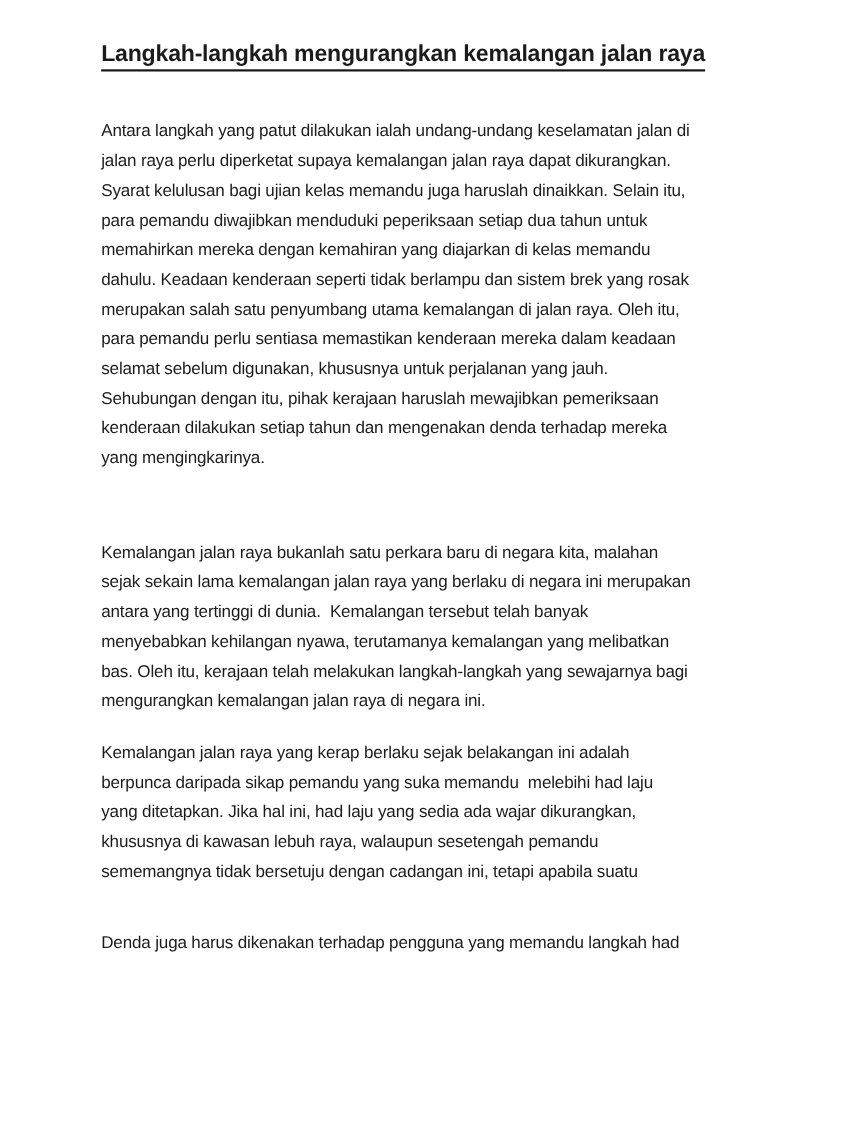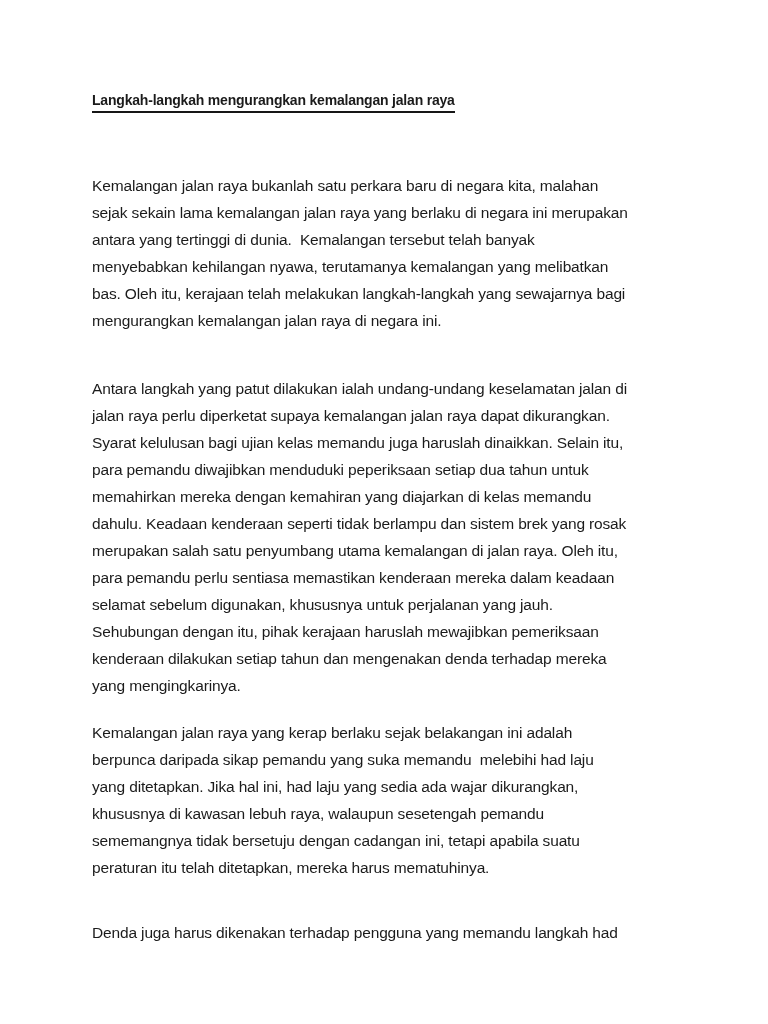--- a/index.html
+++ b/index.html
@@ -14,22 +14,22 @@
     background: #ffffff;
     overflow: hidden;
     box-sizing: border-box;
     font-family: "Liberation Sans", sans-serif;
     color: #1b1b1b;
   }
   .doc {
     padding: 0 66px 0 92px;
   }
   .title {
-    margin: 92px 0 0 0;
-    font-size: 14px;
+    margin: 36px 0 0 0;
+    font-size: 21px;
     font-weight: 700;
     letter-spacing: -0.2px;
     line-height: 1.2;
   }
   .title-text {
     display: inline-block;
     border-bottom: 2.5px solid #161616;
     padding-bottom: 2px;
   }
   .para {
@@ -48,51 +48,50 @@
   .para-4 { margin-top: 38px; }
 </style>
 </head>
 <body>
 
 <div class="page">
   <div class="doc">
 
     <h1 class="title"><span class="title-text">Langkah-langkah mengurangkan kemalangan jalan raya</span></h1>
 
-    <p class="para para-1">
-      <span class="line">Kemalangan jalan raya bukanlah satu perkara baru di negara kita, malahan</span><br>
-      <span class="line">sejak sekain lama kemalangan jalan raya yang berlaku di negara ini merupakan</span><br>
-      <span class="line">antara yang tertinggi di dunia.  Kemalangan tersebut telah banyak</span><br>
-      <span class="line">menyebabkan kehilangan nyawa, terutamanya kemalangan yang melibatkan</span><br>
-      <span class="line">bas. Oleh itu, kerajaan telah melakukan langkah-langkah yang sewajarnya bagi</span><br>
-      <span class="line">mengurangkan kemalangan jalan raya di negara ini.</span>
-    </p>
-
     <p class="para para-2">
       <span class="line">Antara langkah yang patut dilakukan ialah undang-undang keselamatan jalan di</span><br>
       <span class="line">jalan raya perlu diperketat supaya kemalangan jalan raya dapat dikurangkan.</span><br>
       <span class="line">Syarat kelulusan bagi ujian kelas memandu juga haruslah dinaikkan. Selain itu,</span><br>
       <span class="line">para pemandu diwajibkan menduduki peperiksaan setiap dua tahun untuk</span><br>
       <span class="line">memahirkan mereka dengan kemahiran yang diajarkan di kelas memandu</span><br>
       <span class="line">dahulu. Keadaan kenderaan seperti tidak berlampu dan sistem brek yang rosak</span><br>
       <span class="line">merupakan salah satu penyumbang utama kemalangan di jalan raya. Oleh itu,</span><br>
       <span class="line">para pemandu perlu sentiasa memastikan kenderaan mereka dalam keadaan</span><br>
       <span class="line">selamat sebelum digunakan, khususnya untuk perjalanan yang jauh.</span><br>
       <span class="line">Sehubungan dengan itu, pihak kerajaan haruslah mewajibkan pemeriksaan</span><br>
       <span class="line">kenderaan dilakukan setiap tahun dan mengenakan denda terhadap mereka</span><br>
       <span class="line">yang mengingkarinya.</span>
     </p>
 
+    <p class="para para-1">
+      <span class="line">Kemalangan jalan raya bukanlah satu perkara baru di negara kita, malahan</span><br>
+      <span class="line">sejak sekain lama kemalangan jalan raya yang berlaku di negara ini merupakan</span><br>
+      <span class="line">antara yang tertinggi di dunia.  Kemalangan tersebut telah banyak</span><br>
+      <span class="line">menyebabkan kehilangan nyawa, terutamanya kemalangan yang melibatkan</span><br>
+      <span class="line">bas. Oleh itu, kerajaan telah melakukan langkah-langkah yang sewajarnya bagi</span><br>
+      <span class="line">mengurangkan kemalangan jalan raya di negara ini.</span>
+    </p>
+
     <p class="para para-3">
       <span class="line">Kemalangan jalan raya yang kerap berlaku sejak belakangan ini adalah</span><br>
       <span class="line">berpunca daripada sikap pemandu yang suka memandu  melebihi had laju</span><br>
       <span class="line">yang ditetapkan. Jika hal ini, had laju yang sedia ada wajar dikurangkan,</span><br>
       <span class="line">khususnya di kawasan lebuh raya, walaupun sesetengah pemandu</span><br>
       <span class="line">sememangnya tidak bersetuju dengan cadangan ini, tetapi apabila suatu</span><br>
-      <span class="line">peraturan itu telah ditetapkan, mereka harus mematuhinya.</span>
     </p>
 
     <p class="para para-4">
       <span class="line">Denda juga harus dikenakan terhadap pengguna yang memandu langkah had</span><br>
     </p>
 
   </div>
 </div>
 
 </body></html>

